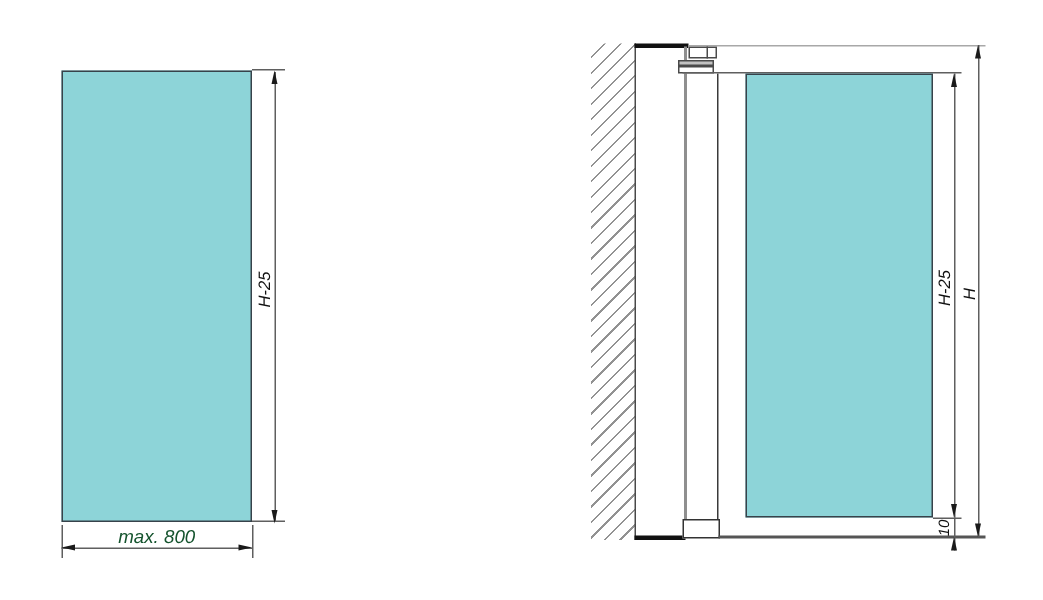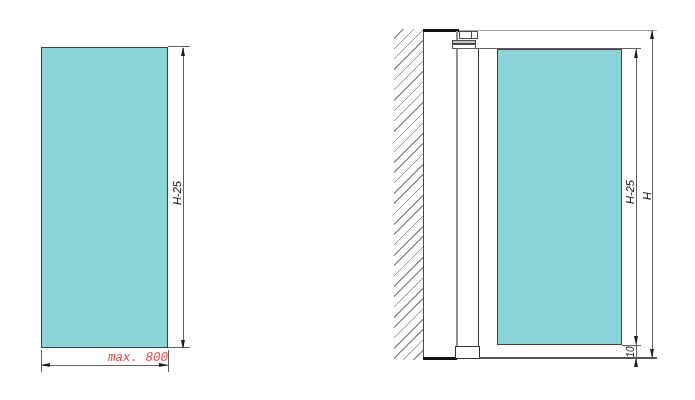--- a/index.html
+++ b/index.html
@@ -26,21 +26,21 @@
   .hatch{position:absolute;background:repeating-linear-gradient(135deg,
          transparent 0,transparent 6.2px,var(--hatch) 6.2px,var(--hatch) 7.3px);}
   .arr{position:absolute;width:0;height:0;}
   .arr.up{border-left:2.6px solid transparent;border-right:2.6px solid transparent;border-bottom:9px solid var(--arrow);}
   .arr.down{border-left:2.6px solid transparent;border-right:2.6px solid transparent;border-top:9px solid var(--arrow);}
   .arr.l{border-top:2.6px solid transparent;border-bottom:2.6px solid transparent;border-right:9px solid var(--arrow);}
   .arr.r{border-top:2.6px solid transparent;border-bottom:2.6px solid transparent;border-left:9px solid var(--arrow);}
   .vlabel{position:absolute;font-style:italic;font-size:11px;color:#111;white-space:nowrap;
           transform:translate(-50%,-50%) rotate(-90deg);}
   .vlabel.small{font-size:10px;}
-  .hlabel{position:absolute;font-style:italic;font-size:12.5px;color:#ef4444;text-align:right;font-family:Liberation Mono, monospace;}
+  .hlabel{position:absolute;font-style:italic;font-size:12.5px;color:#14532d;text-align:center;}
 </style>
 </head>
 <body>
 
 <div class="canvas">
 
   <div class="abs" style="left:0;top:0;width:260px;height:400px;">
 
     <div class="glass" style="left:41px;top:47px;width:127px;height:301px;"></div>
 

